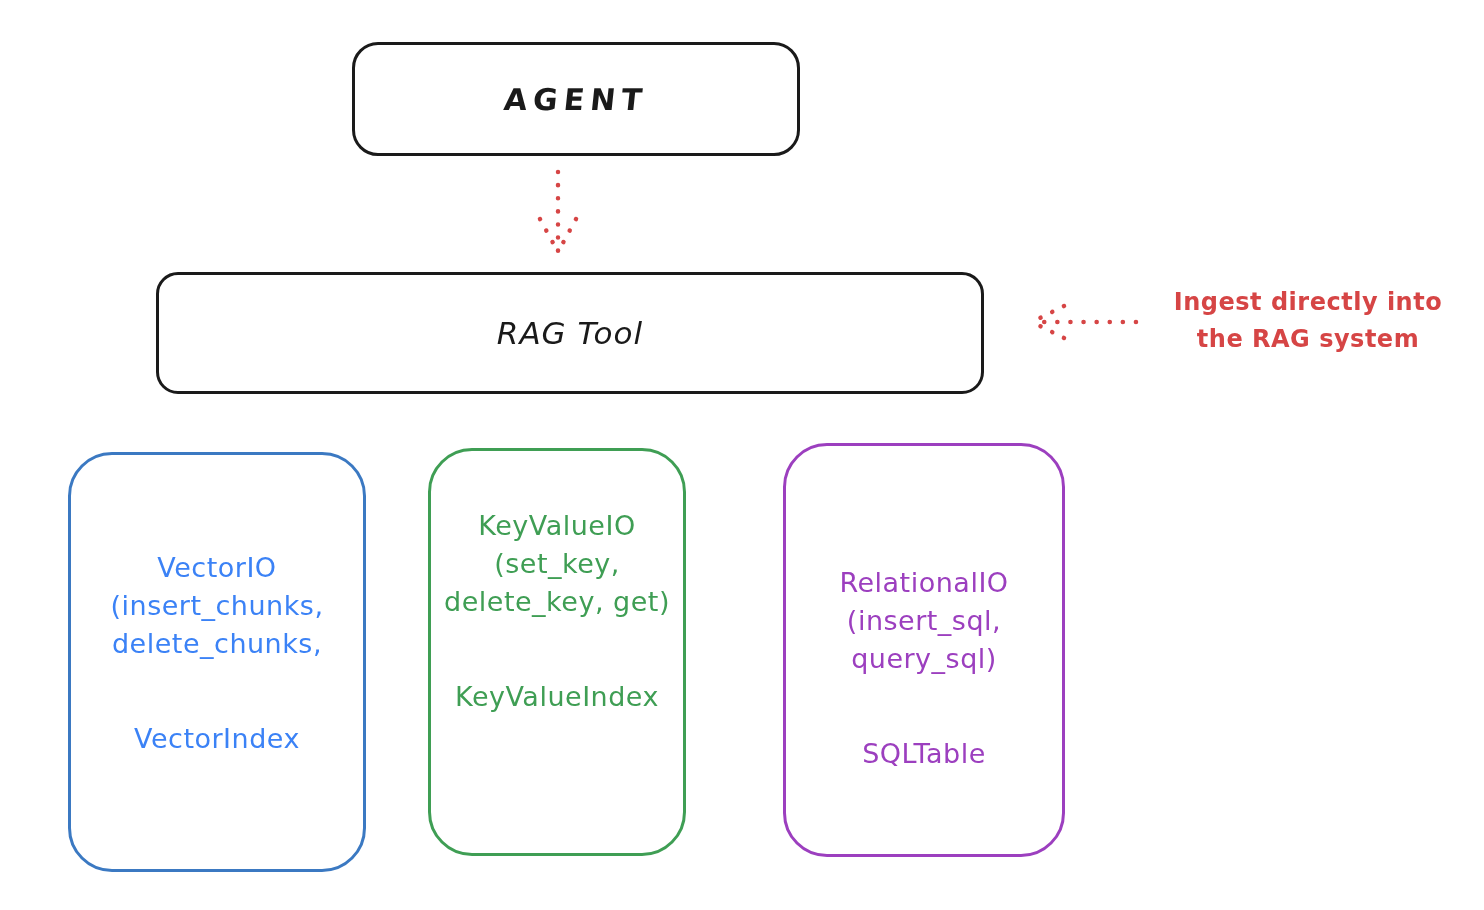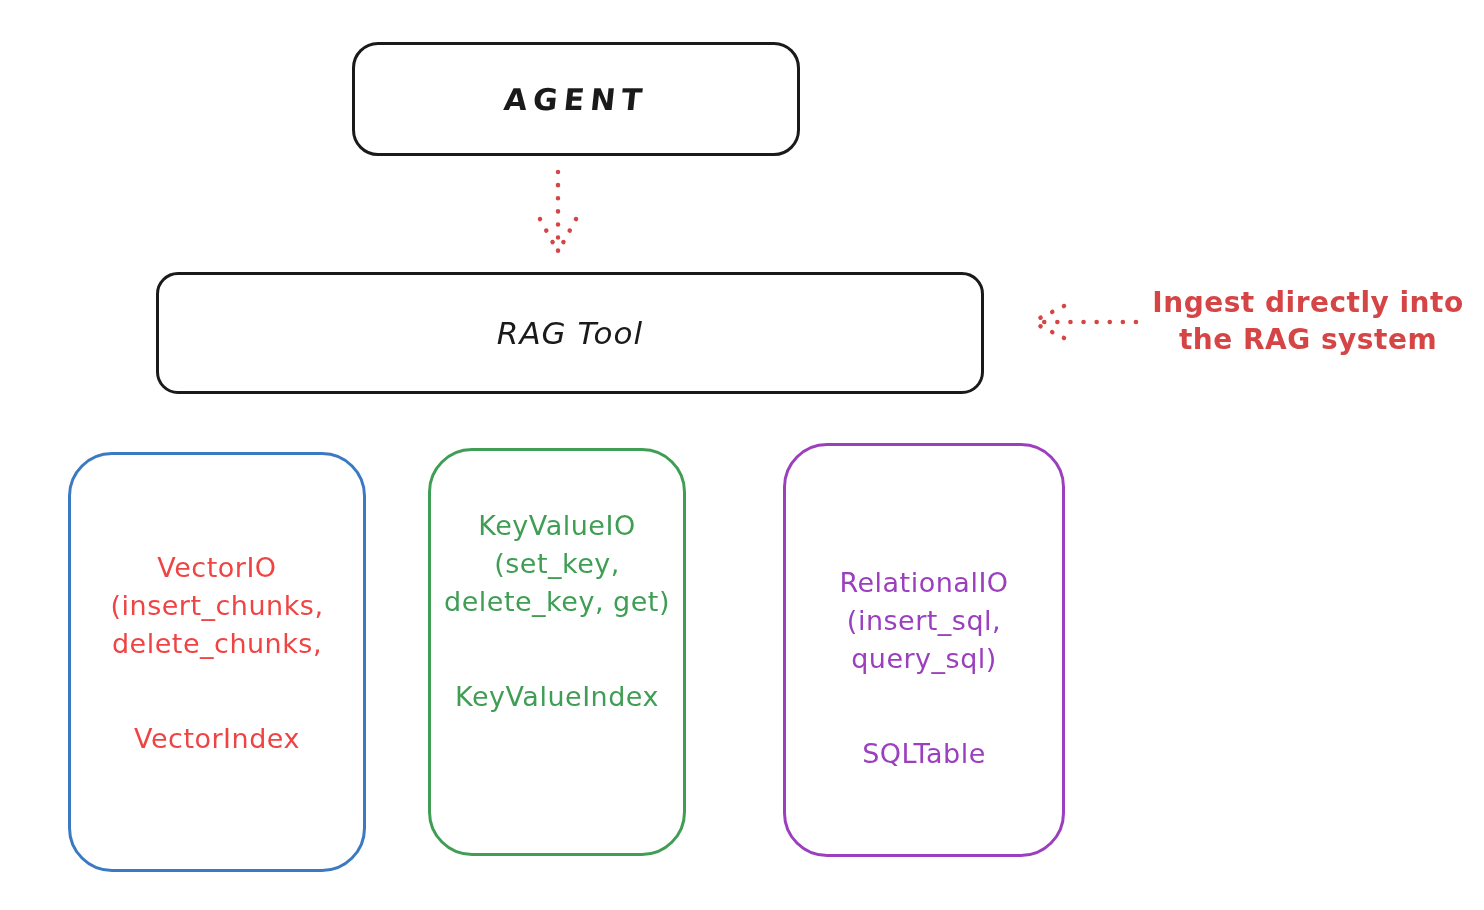--- a/index.html
+++ b/index.html
@@ -60,21 +60,21 @@
     color: #1a1a1a;
     font-style: italic;
   }
   .annotation {
     position: absolute;
     left: 1140px;
     top: 284px;
     width: 336px;
     text-align: center;
     color: #d64545;
-    font-size: 28px;
+    font-size: 24px;
     font-weight: bold;
     line-height: 37px;
     letter-spacing: 0.5px;
   }
   .backend {
     position: absolute;
     background: #ffffff;
     border-width: 3.5px;
     border-style: solid;
     border-radius: 44px;
@@ -86,21 +86,21 @@
   }
   .backend .bindex {
     margin-top: 57px;
   }
   .backend.vector {
     left: 68px;
     top: 452px;
     width: 298px;
     height: 420px;
     border-color: #3b79c2;
-    color: #ef4444;
+    color: #3b82f6;
     padding-top: 94px;
   }
   .backend.keyvalue {
     left: 428px;
     top: 448px;
     width: 258px;
     height: 408px;
     border-color: #3f9e54;
     color: #3f9e54;
     padding-top: 56px;

